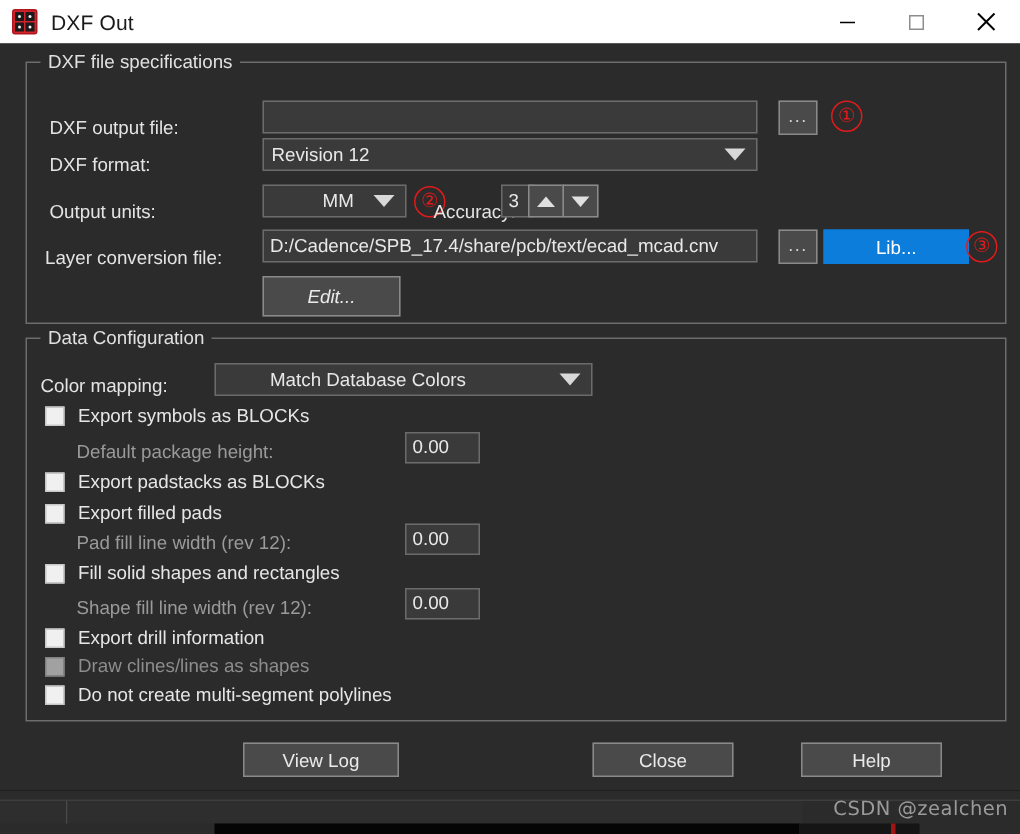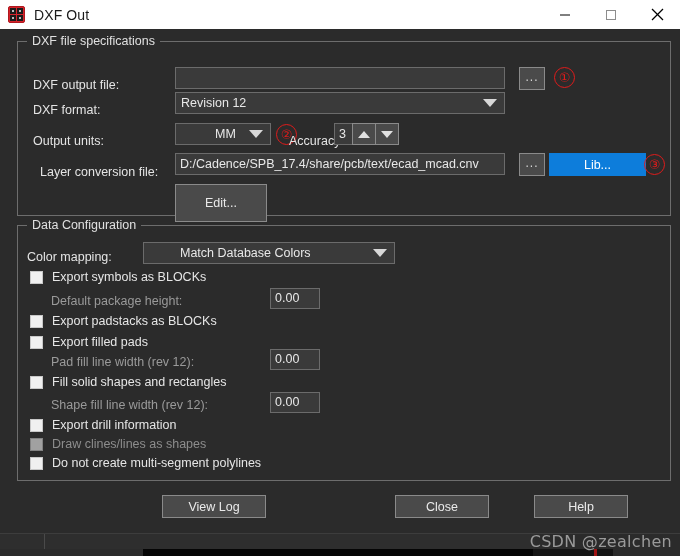--- a/index.html
+++ b/index.html
@@ -283,21 +283,21 @@
   .bottombar .red-tick {
     position: absolute;
     left: 594px; top: 22px;
     width: 3px; height: 7px;
     background: #a01414;
   }
   .watermark {
     position: absolute;
     right: 8px;
     top: 532px;
-    font-size: 16px;
+    font-size: 13px;
     color: #9a9a9a;
     font-family: "DejaVu Sans", sans-serif;
     letter-spacing: 0.3px;
   }
 </style>
 </head>
 <body>
 
 <div id="app">
 
@@ -359,27 +359,27 @@
     <div class="annot" style="left:276px; top:95px;">②</div>
     <div class="lbl" style="left:289px; top:105px;">Accuracy:</div>
     <div class="textbox" style="left:334px; top:94px; width:22px; height:22px;">3</div>
     <div class="spin-btn" style="left:352px; top:94px; width:24px; height:22px;">
       <span class="tri-up"></span>
     </div>
     <div class="spin-btn" style="left:375px; top:94px; width:24px; height:22px;">
       <span class="tri-dn"></span>
     </div>
 
-    <div class="lbl" style="left:40px; top:136px;text-align:right;">Layer conversion file:</div>
+    <div class="lbl" style="left:30px; top:136px;text-align:right;">Layer conversion file:</div>
     <div class="textbox" style="left:175px; top:124px; width:330px; height:22px;">D:/Cadence/SPB_17.4/share/pcb/text/ecad_mcad.cnv</div>
     <div class="btn small-dots" style="left:519px; top:124px; width:26px; height:23px;">...</div>
     <div class="btn primary" style="left:549px; top:124px; width:97px; height:23px;">Lib...</div>
     <div class="annot" style="left:644px; top:125px;">③</div>
 
-    <div class="btn" style="left:175px; top:155px; width:92px; height:38px;">Edit...</div>
+    <div class="btn" style="left:175px; top:155px; width:92px; height:27px;font-style:italic;">Edit...</div>
 
     <div class="groupbox" id="gb-data">
       <div class="gb-title">Data Configuration</div>
     </div>
 
     <div class="lbl" style="left:27px; top:221px;">Color mapping:</div>
     <div class="combo" style="left:143px; top:213px; width:252px; height:22px;padding-left:36px;">
       <span>Match Database Colors</span>
       <span class="arrow"></span>
     </div>

